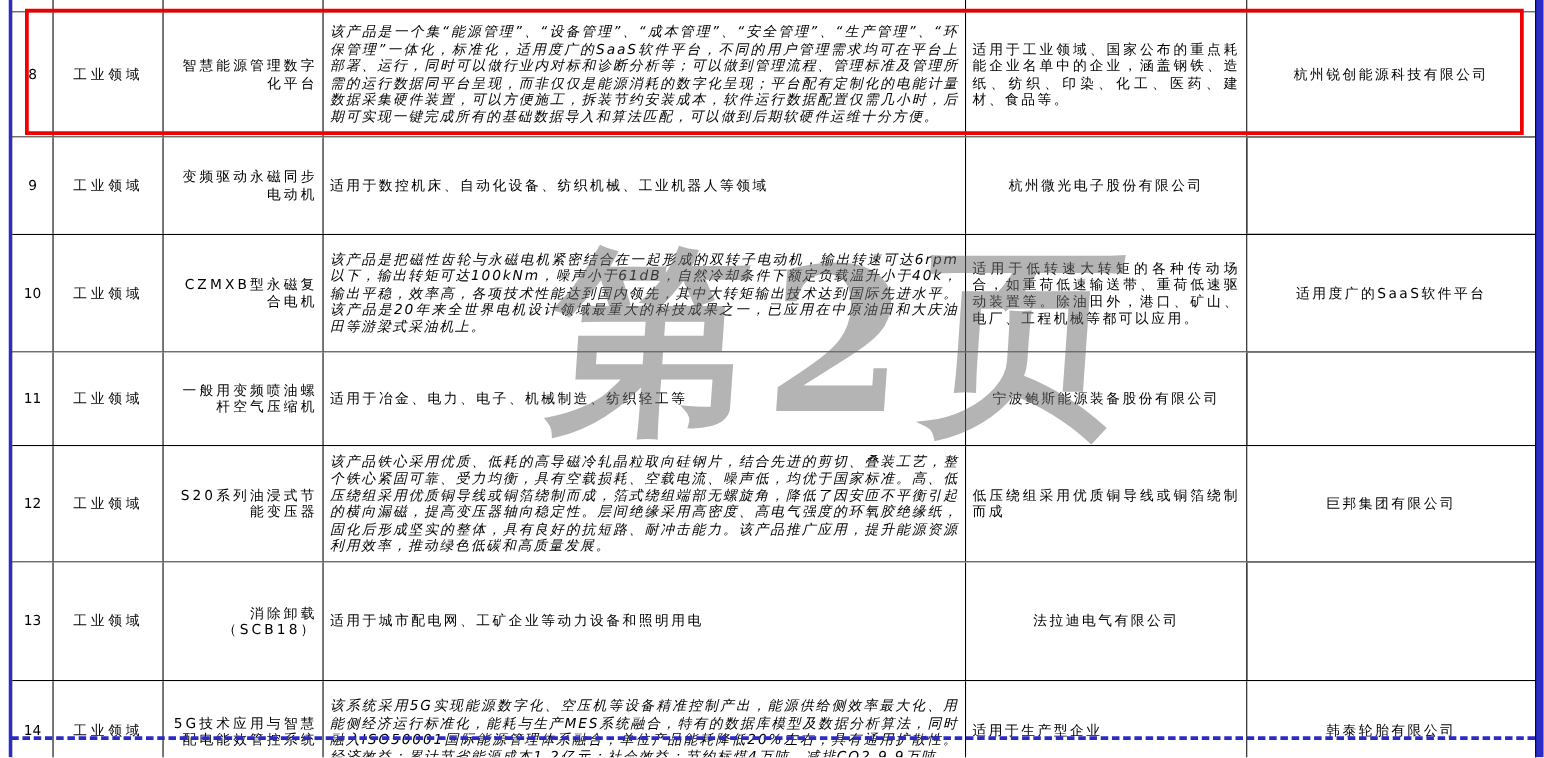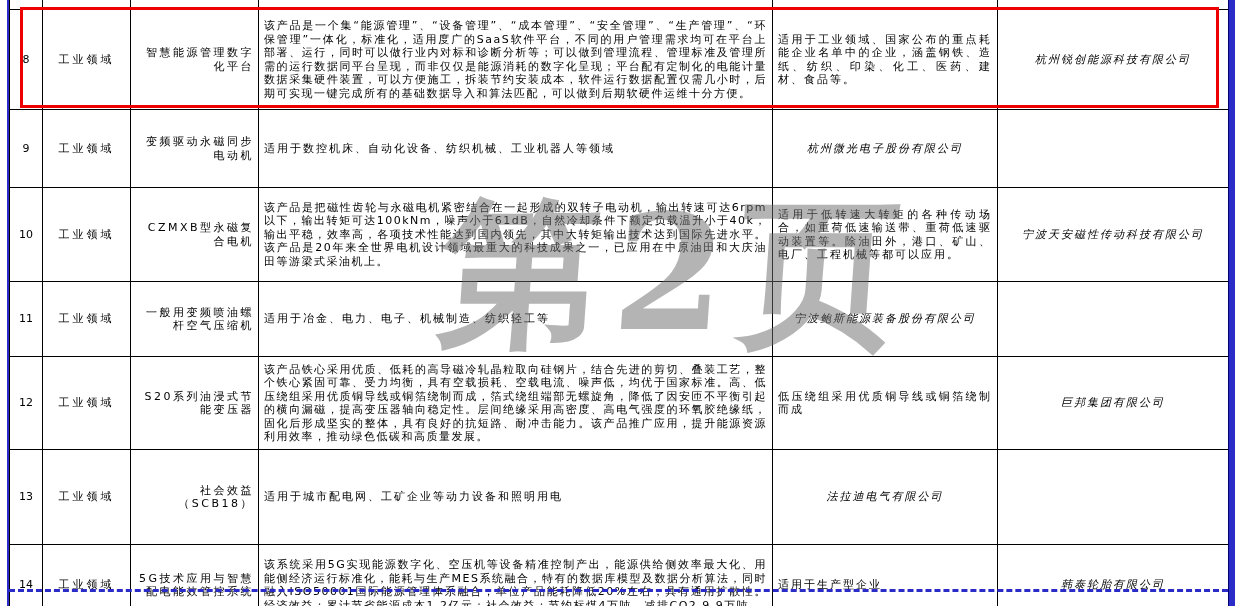--- a/index.html
+++ b/index.html
@@ -17,23 +17,23 @@
   .tablewrap{position:absolute;left:9px;top:0;width:1219px;border-left:1px solid var(--grid-black);}
   .trow{display:grid;grid-template-columns:33px 88px 128px 514px 225px 231px;border-bottom:1px solid var(--grid-black);}
   .trow > div{
     border-right:1px solid var(--grid-black);
     overflow:hidden;display:flex;align-items:center;
     font-size:11px;line-height:13.5px;background:#fff;
   }
   .c-no{justify-content:center;}
   .c-field{justify-content:center;letter-spacing:3px;}
   .c-product{padding:2px 4px;letter-spacing:2.5px;text-align:right;}
-  .c-desc{padding:2px 5px;letter-spacing:1.5px;text-align:justify;}
+  .c-desc{padding:2px 5px;letter-spacing:1.5px;text-align:justify;font-style:italic;}
   .c-scope{padding:2px 5px;letter-spacing:2px;text-align:justify;}
-  .c-company{justify-content:center;letter-spacing:2px;text-align:center;padding:2px 6px;font-style:italic;}
+  .c-company{justify-content:center;letter-spacing:2px;text-align:center;padding:2px 6px;}
   
   .red-box{
     position:absolute;left:20px;top:7px;width:1199px;height:101px;
     border:3px solid var(--annotation-red);box-sizing:border-box;
     z-index:20;pointer-events:none;background:transparent;
   }
   
   .watermark{
     position:absolute;left:440px;top:168px;z-index:40;pointer-events:none;
     font-family:"DejaVu Serif",serif;font-size:160px;font-weight:bold;
@@ -71,41 +71,41 @@
       <div class="c-product">变频驱动永磁同步电动机</div>
       <div class="c-scope">适用于数控机床、自动化设备、纺织机械、工业机器人等领域</div>
       <div class="c-company">杭州微光电子股份有限公司</div>
     </div>
       <div class="trow" style="height: 93px;">
       <div class="c-no">10</div>
       <div class="c-field">工业领域</div>
       <div class="c-product">CZMXB型永磁复合电机</div>
       <div class="c-desc">该产品是把磁性齿轮与永磁电机紧密结合在一起形成的双转子电动机，输出转速可达6rpm以下，输出转矩可达100kNm，噪声小于61dB，自然冷却条件下额定负载温升小于40k，输出平稳，效率高，各项技术性能达到国内领先，其中大转矩输出技术达到国际先进水平。该产品是20年来全世界电机设计领域最重大的科技成果之一，已应用在中原油田和大庆油田等游梁式采油机上。</div>
       <div class="c-scope">适用于低转速大转矩的各种传动场合，如重荷低速输送带、重荷低速驱动装置等。除油田外，港口、矿山、电厂、工程机械等都可以应用。</div>
-      <div class="c-company">宁波天安磁性传动科技有限公司</div>
+      <div class="c-company">适用度广的SaaS软件平台</div>
     </div>
       <div class="trow" style="height: 74px;">
       <div class="c-no">11</div>
       <div class="c-field">工业领域</div>
       <div class="c-product">一般用变频喷油螺杆空气压缩机</div>
       <div class="c-scope">适用于冶金、电力、电子、机械制造、纺织轻工等</div>
       <div class="c-company">宁波鲍斯能源装备股份有限公司</div>
     </div>
       <div class="trow" style="height: 92px;">
       <div class="c-no">12</div>
       <div class="c-field">工业领域</div>
       <div class="c-product">S20系列油浸式节能变压器</div>
       <div class="c-desc">该产品铁心采用优质、低耗的高导磁冷轧晶粒取向硅钢片，结合先进的剪切、叠装工艺，整个铁心紧固可靠、受力均衡，具有空载损耗、空载电流、噪声低，均优于国家标准。高、低压绕组采用优质铜导线或铜箔绕制而成，箔式绕组端部无螺旋角，降低了因安匝不平衡引起的横向漏磁，提高变压器轴向稳定性。层间绝缘采用高密度、高电气强度的环氧胶绝缘纸，固化后形成坚实的整体，具有良好的抗短路、耐冲击能力。该产品推广应用，提升能源资源利用效率，推动绿色低碳和高质量发展。</div>
       <div class="c-scope">低压绕组采用优质铜导线或铜箔绕制而成</div>
       <div class="c-company">巨邦集团有限公司</div>
     </div>
       <div class="trow" style="height: 94px;">
       <div class="c-no">13</div>
       <div class="c-field">工业领域</div>
-      <div class="c-product">社会效益（SCB18）</div>
+      <div class="c-product">消除卸载（SCB18）</div>
       <div class="c-scope">适用于城市配电网、工矿企业等动力设备和照明用电</div>
       <div class="c-company">法拉迪电气有限公司</div>
     </div>
       <div class="trow" style="height: 80px;">
       <div class="c-no">14</div>
       <div class="c-field">工业领域</div>
       <div class="c-product">5G技术应用与智慧配电能效管控系统</div>
       <div class="c-desc">该系统采用5G实现能源数字化、空压机等设备精准控制产出，能源供给侧效率最大化、用能侧经济运行标准化，能耗与生产MES系统融合，特有的数据库模型及数据分析算法，同时融入ISO50001国际能源管理体系融合，单位产品能耗降低20%左右，具有通用扩散性。经济效益：累计节省能源成本1.2亿元；社会效益：节约标煤4万吨、减排CO2 9.9万吨。</div>
       <div class="c-scope">适用于生产型企业</div>
       <div class="c-company">韩泰轮胎有限公司</div>

